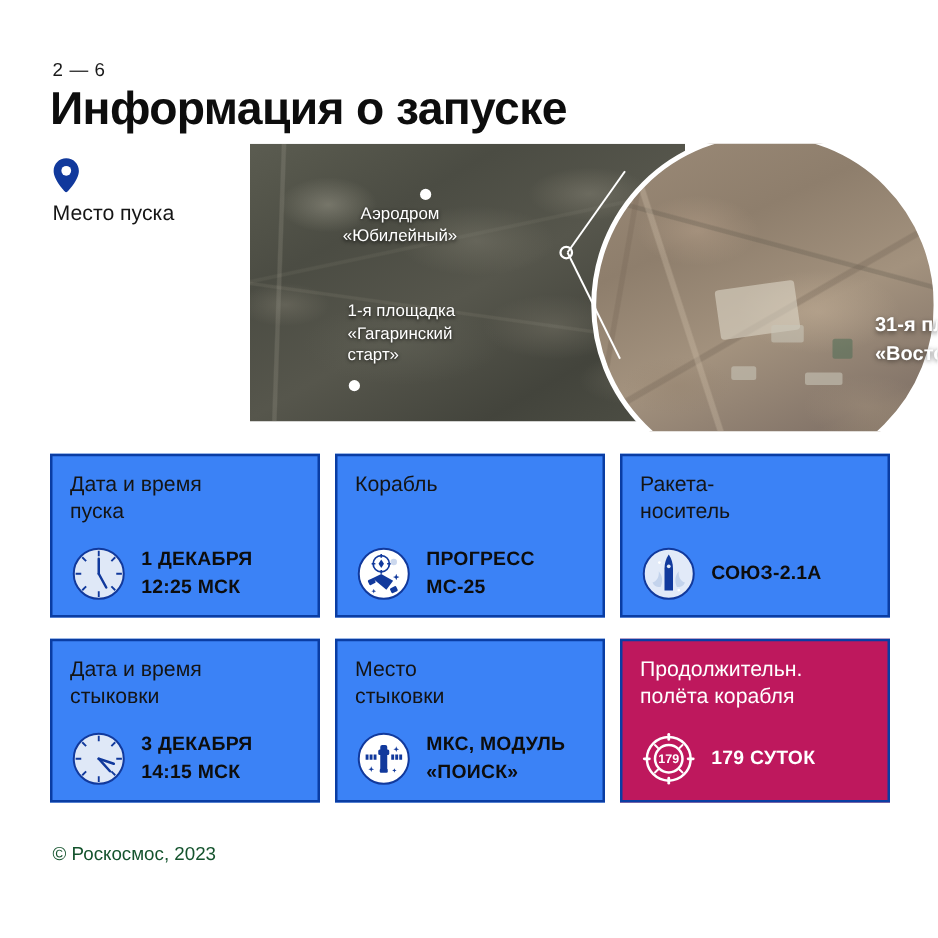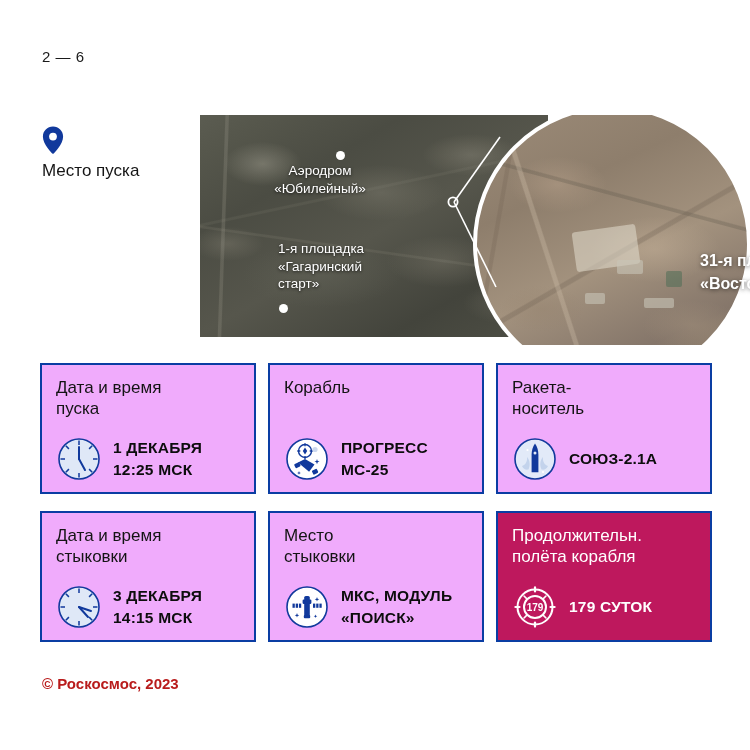--- a/index.html
+++ b/index.html
@@ -112,50 +112,51 @@
   
   .grid {
     position: absolute; left: 40px; top: 363px;
     width: 672px;
     display: grid;
     grid-template-columns: repeat(3, 1fr);
     grid-template-rows: repeat(2, 131px);
     gap: 17px 12px;
   }
   .card {
-    border: 2px solid #0a3da3; background: #f0abfc;
+    border: 2px solid #0a3da3; background: #3b82f6;
     padding: 12px 14px 10px 14px;
     display: flex; flex-direction: column;
   }
   .card.filled { background: #be185d; border-color: #0a3da3; }
   .card-title {
     font-size: 17px; font-weight: 400; color: #141414; line-height: 1.24;
     white-space: pre-line;
   }
   .card.filled .card-title { color: #ffffff; }
   .card-body { margin-top: auto; display: flex; align-items: center; gap: 11px; }
   .card-icon { flex: 0 0 auto; width: 46px; height: 46px; }
   .card-value {
     font-size: 15.5px; font-weight: 700; color: #0d0d0d;
     line-height: 1.42; letter-spacing: 0.2px; white-space: pre-line;
   }
   .card.filled .card-value { color: #ffffff; }
 
   
   .footer {
     position: absolute; left: 42px; top: 675px;
-    font-size: 15px; color: #b91c1c; font-weight: 700;
+    font-size: 15px; color: #14532d; font-weight: 400;
   }
 </style>
 </head>
 <body>
 
 <div class="page">
 
   <div class="eyebrow">2 — 6</div>
+  <h1 class="page-title">Информация о запуске</h1>
 
   <div class="place-block">
     <svg class="pin-icon" viewBox="0 0 22 28">
       <path d="M11 0.6C5.3 0.6 0.9 5 0.9 10.7c0 7.3 9 16.4 9.4 16.8a1 1 0 0 0 1.4 0c0.4-0.4 9.4-9.5 9.4-16.8C21.1 5 16.7 0.6 11 0.6z" fill="#11399c"></path>
       <circle cx="11" cy="10.6" r="3.9" fill="#ffffff"></circle>
     </svg>
     <div class="place-label">Место пуска</div>
   </div>
 
   <div class="map-wrap">

